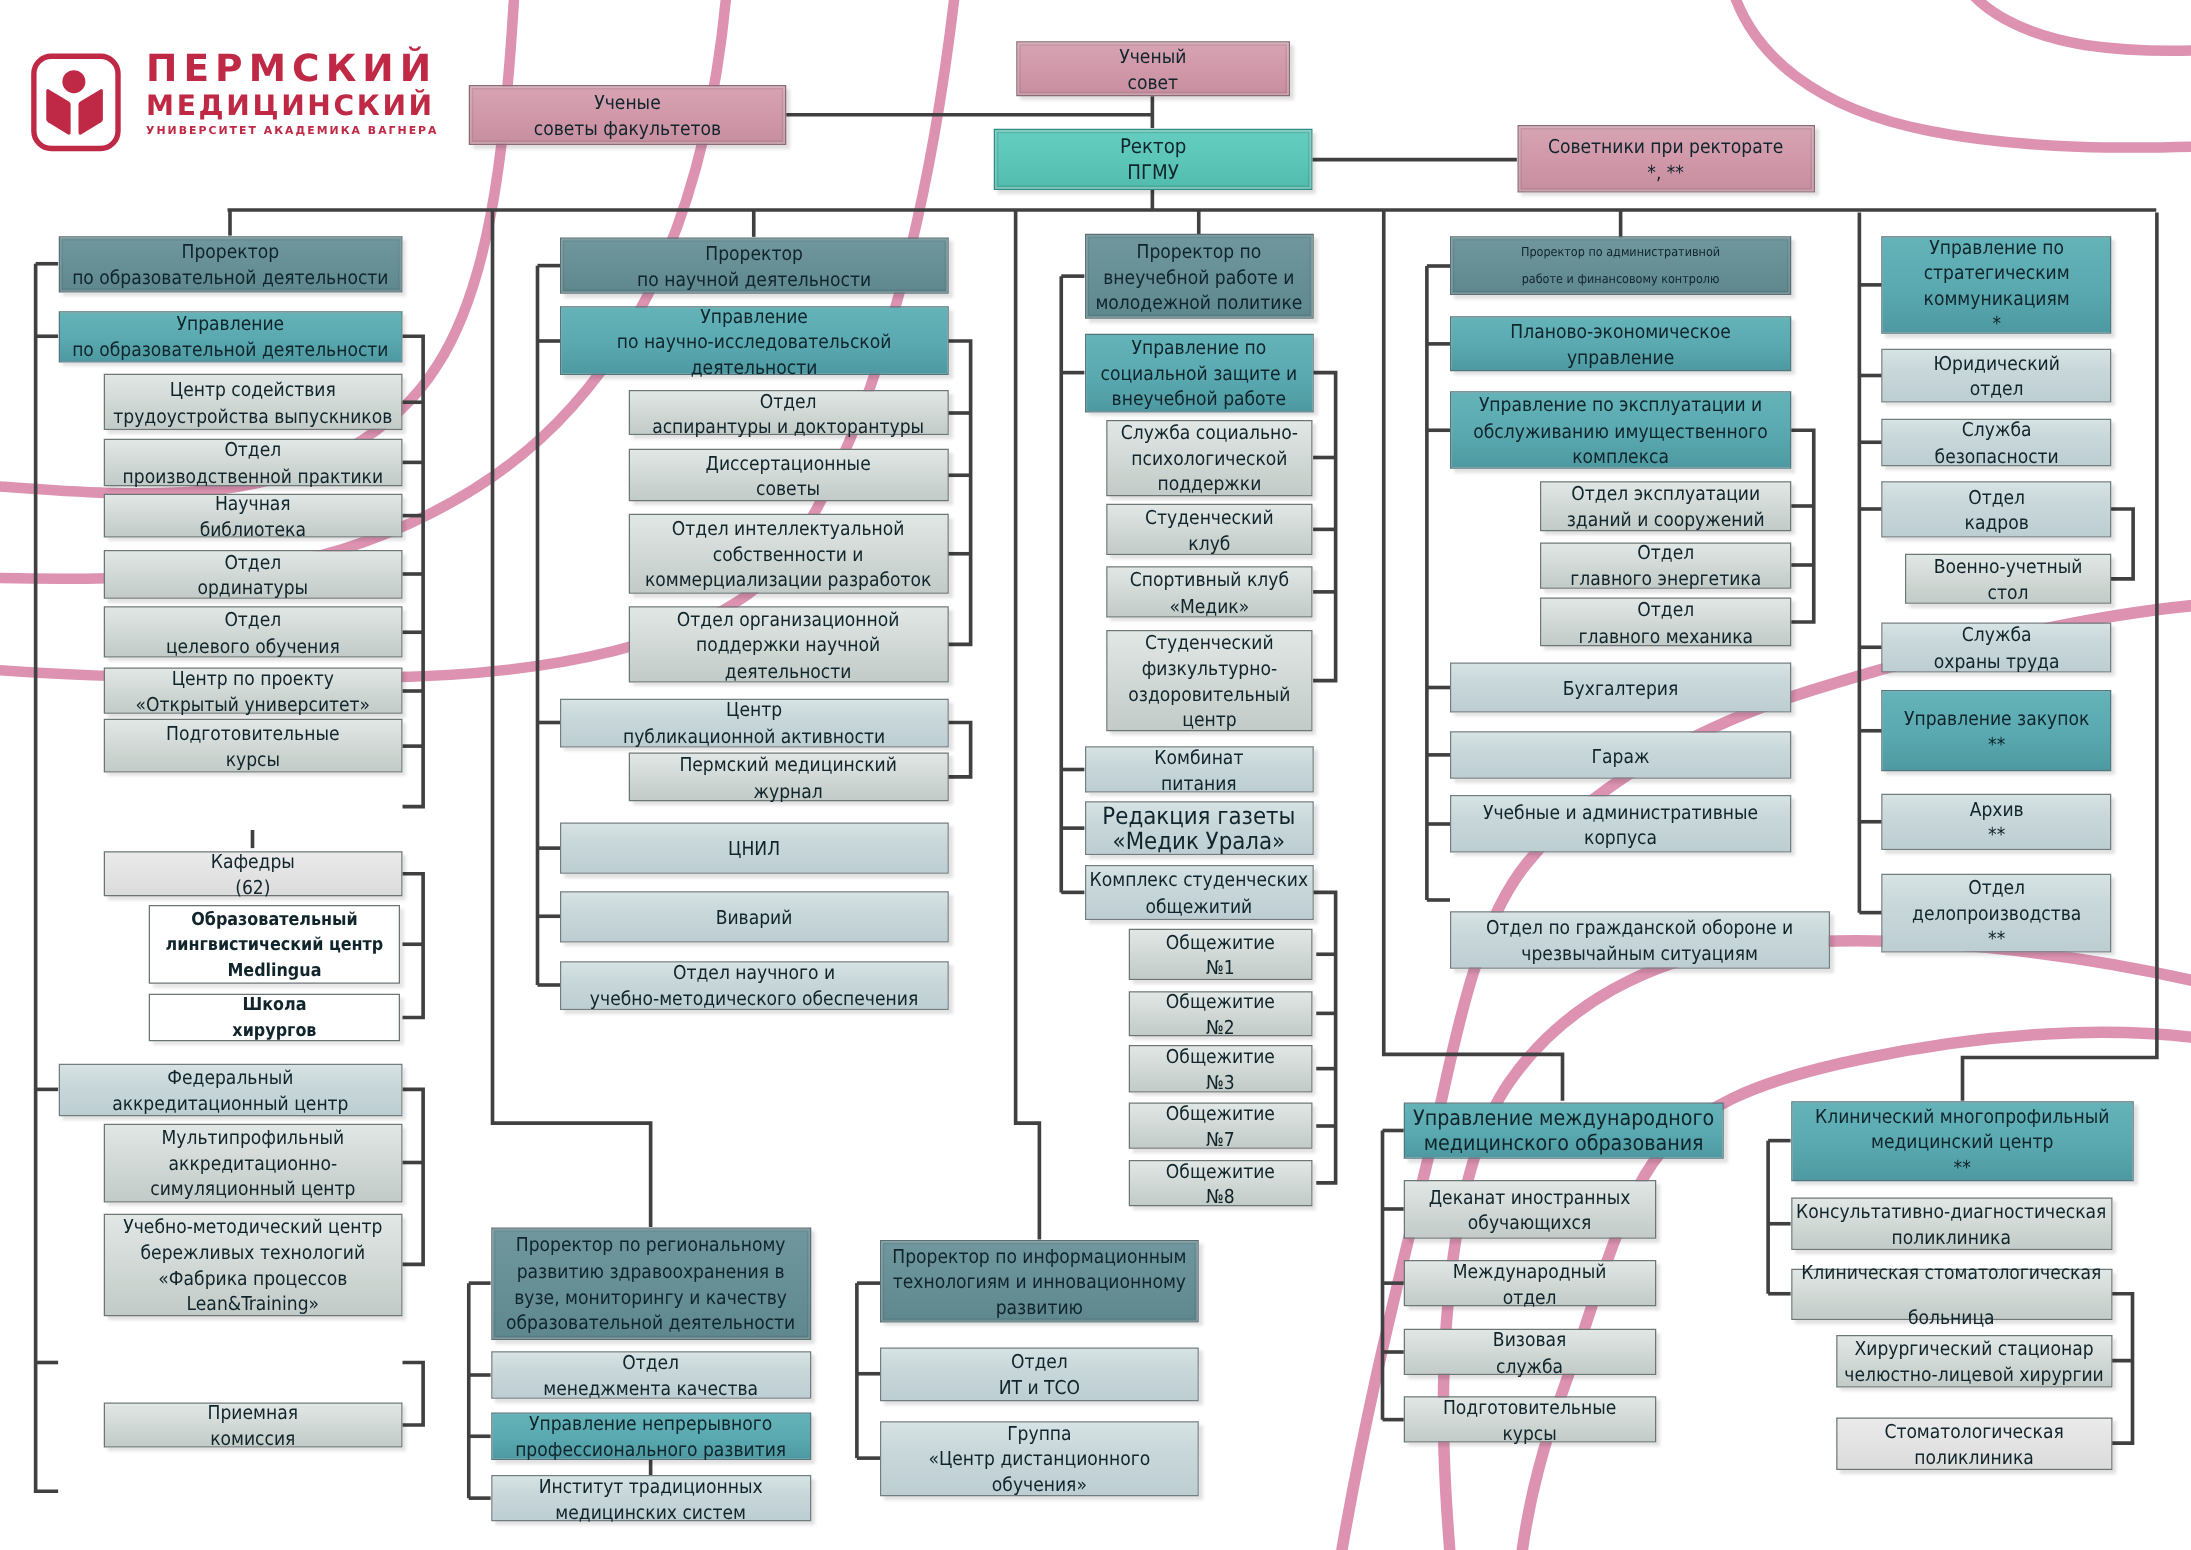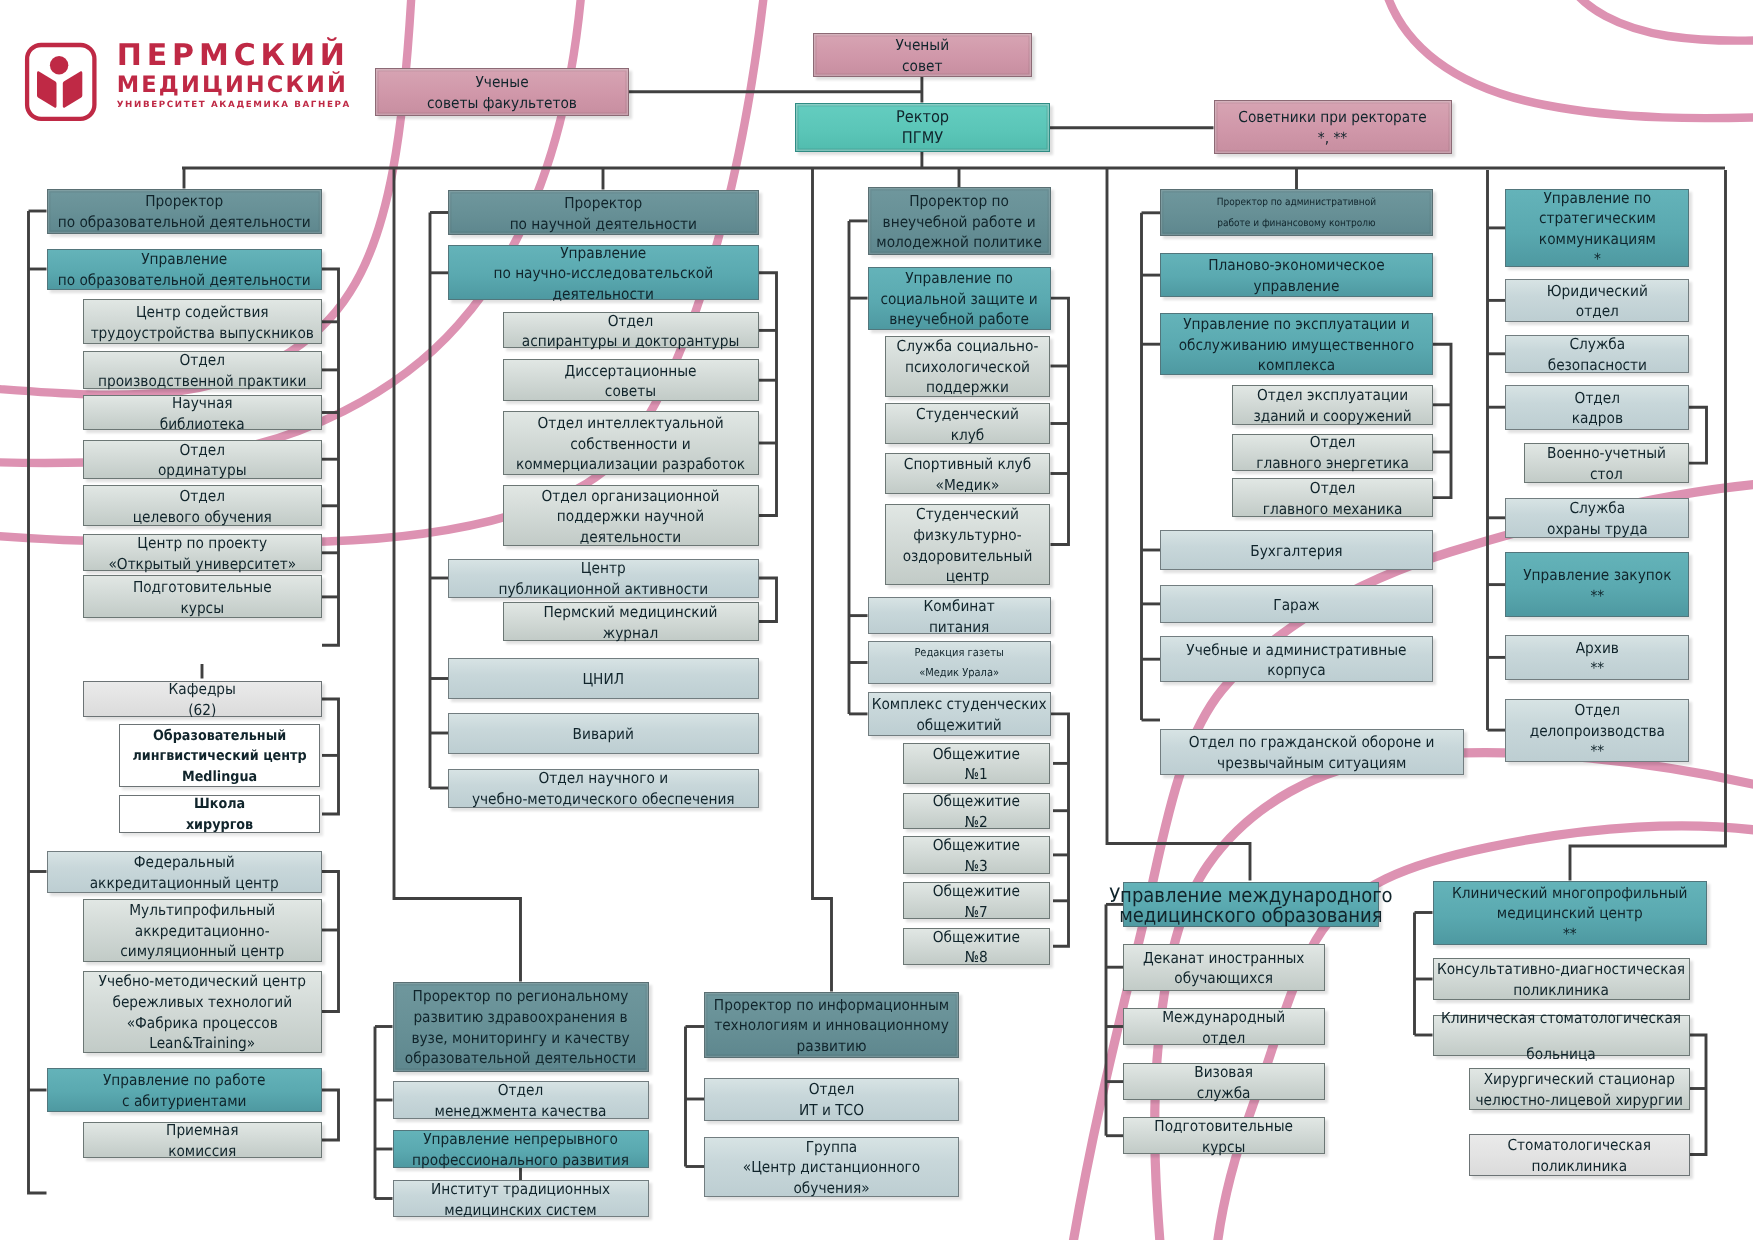--- a/index.html
+++ b/index.html
@@ -237,24 +237,20 @@
         <span class="ln">Мультипрофильный</span>
         <span class="ln">аккредитационно-</span>
         <span class="ln">симуляционный центр</span>
       </div>
       <div class="node n-grey" style="left: 82.5px; top: 970.5px; width: 239.5px; height: 82px; font-size: 15.25px; line-height: 20.6px;">
         <span class="ln">Учебно-методический центр</span>
         <span class="ln">бережливых технологий</span>
         <span class="ln">«Фабрика процессов</span>
         <span class="ln">Lean&amp;Training»</span>
       </div>
-      <div class="node n-teal" style="left: 46.5px; top: 1068px; width: 275.5px; height: 44px; font-size: 15.25px; line-height: 20.6px;">
-        <span class="ln">Управление по работе</span>
-        <span class="ln">с абитуриентами</span>
-      </div>
       <div class="node n-grey" style="left: 82.5px; top: 1122px; width: 239.5px; height: 36px; font-size: 15.25px; line-height: 20.6px;">
         <span class="ln">Приемная</span>
         <span class="ln">комиссия</span>
       </div>
       <div class="node n-dark" style="left: 448px; top: 190.3px; width: 310.5px; height: 44.4px; font-size: 15.25px; line-height: 20.6px;">
         <span class="ln">Проректор</span>
         <span class="ln">по научной деятельности</span>
       </div>
       <div class="node n-teal" style="left: 448px; top: 245.3px; width: 310.5px; height: 54.9px; font-size: 15.25px; line-height: 20.6px;">
         <span class="ln">Управление</span>
@@ -355,21 +351,21 @@
       <div class="node n-grey" style="left: 885px; top: 504px; width: 165px; height: 81px; font-size: 15.25px; line-height: 20.6px;">
         <span class="ln">Студенческий</span>
         <span class="ln">физкультурно-</span>
         <span class="ln">оздоровительный</span>
         <span class="ln">центр</span>
       </div>
       <div class="node n-lblue" style="left: 867.6px; top: 597.3px; width: 183px; height: 36.7px; font-size: 15.25px; line-height: 20.6px;">
         <span class="ln">Комбинат</span>
         <span class="ln">питания</span>
       </div>
-      <div class="node n-lblue" style="left: 867.6px; top: 640.5px; width: 183px; height: 43.9px; font-size: 11px; line-height: 20.6px;">
+      <div class="node n-lblue" style="left: 867.6px; top: 640.5px; width: 183px; height: 43.9px; font-size: 19px; line-height: 20.6px;">
         <span class="ln">Редакция газеты</span>
         <span class="ln">«Медик Урала»</span>
       </div>
       <div class="node n-lblue" style="left: 867.6px; top: 691.9px; width: 183px; height: 44.1px; font-size: 15.25px; line-height: 20.6px;">
         <span class="ln">Комплекс студенческих</span>
         <span class="ln">общежитий</span>
       </div>
       <div class="node n-grey" style="left: 902.8px; top: 743.3px; width: 147px; height: 40.3px; font-size: 15.25px; line-height: 20.6px;">
         <span class="ln">Общежитие</span>
         <span class="ln">№1</span>
@@ -422,21 +418,21 @@
         <span class="ln">Гараж</span>
       </div>
       <div class="node n-lblue" style="left: 1159.7px; top: 636.1px; width: 273.5px; height: 46.2px; font-size: 15.25px; line-height: 20.6px;">
         <span class="ln">Учебные и административные</span>
         <span class="ln">корпуса</span>
       </div>
       <div class="node n-lblue" style="left: 1159.7px; top: 696.6px; width: 304px; height: 46.8px; font-size: 15.25px; line-height: 20.6px; margin-top: 32px;">
         <span class="ln">Отдел по гражданской обороне и</span>
         <span class="ln">чрезвычайным ситуациям</span>
       </div>
-      <div class="node n-teal" style="left: 1122.6px; top: 881.8px; width: 256.6px; height: 45.2px; font-size: 20px; line-height: 20.6px;">
+      <div class="node n-teal" style="left: 1122.6px; top: 881.8px; width: 256.6px; height: 45.2px; font-size: 17px; line-height: 20.6px;">
         <span class="ln">Управление международного</span>
         <span class="ln">медицинского образования</span>
       </div>
       <div class="node n-grey" style="left: 1122.6px; top: 943.9px; width: 202.2px; height: 46.7px; font-size: 15.25px; line-height: 20.6px;">
         <span class="ln">Деканат иностранных</span>
         <span class="ln">обучающихся</span>
       </div>
       <div class="node n-grey" style="left: 1122.6px; top: 1007.6px; width: 202.2px; height: 37.9px; font-size: 15.25px; line-height: 20.6px;">
         <span class="ln">Международный</span>
         <span class="ln">отдел</span>

